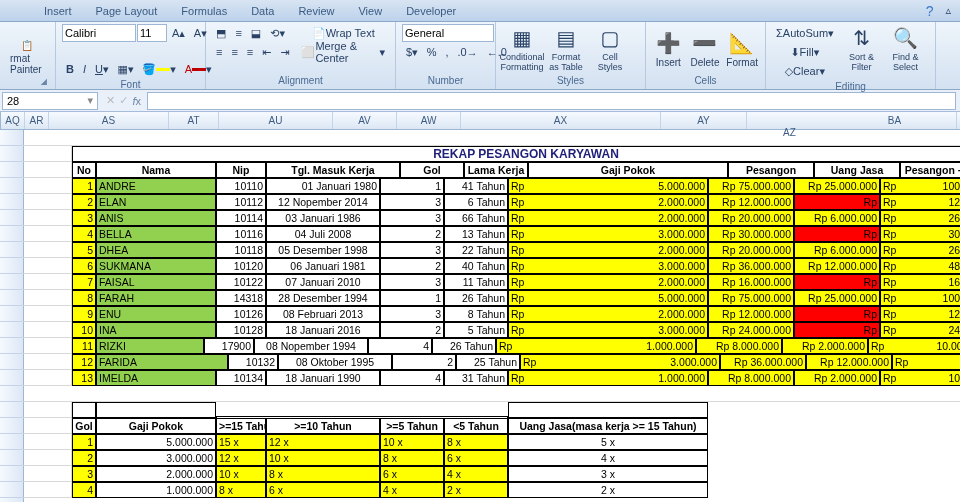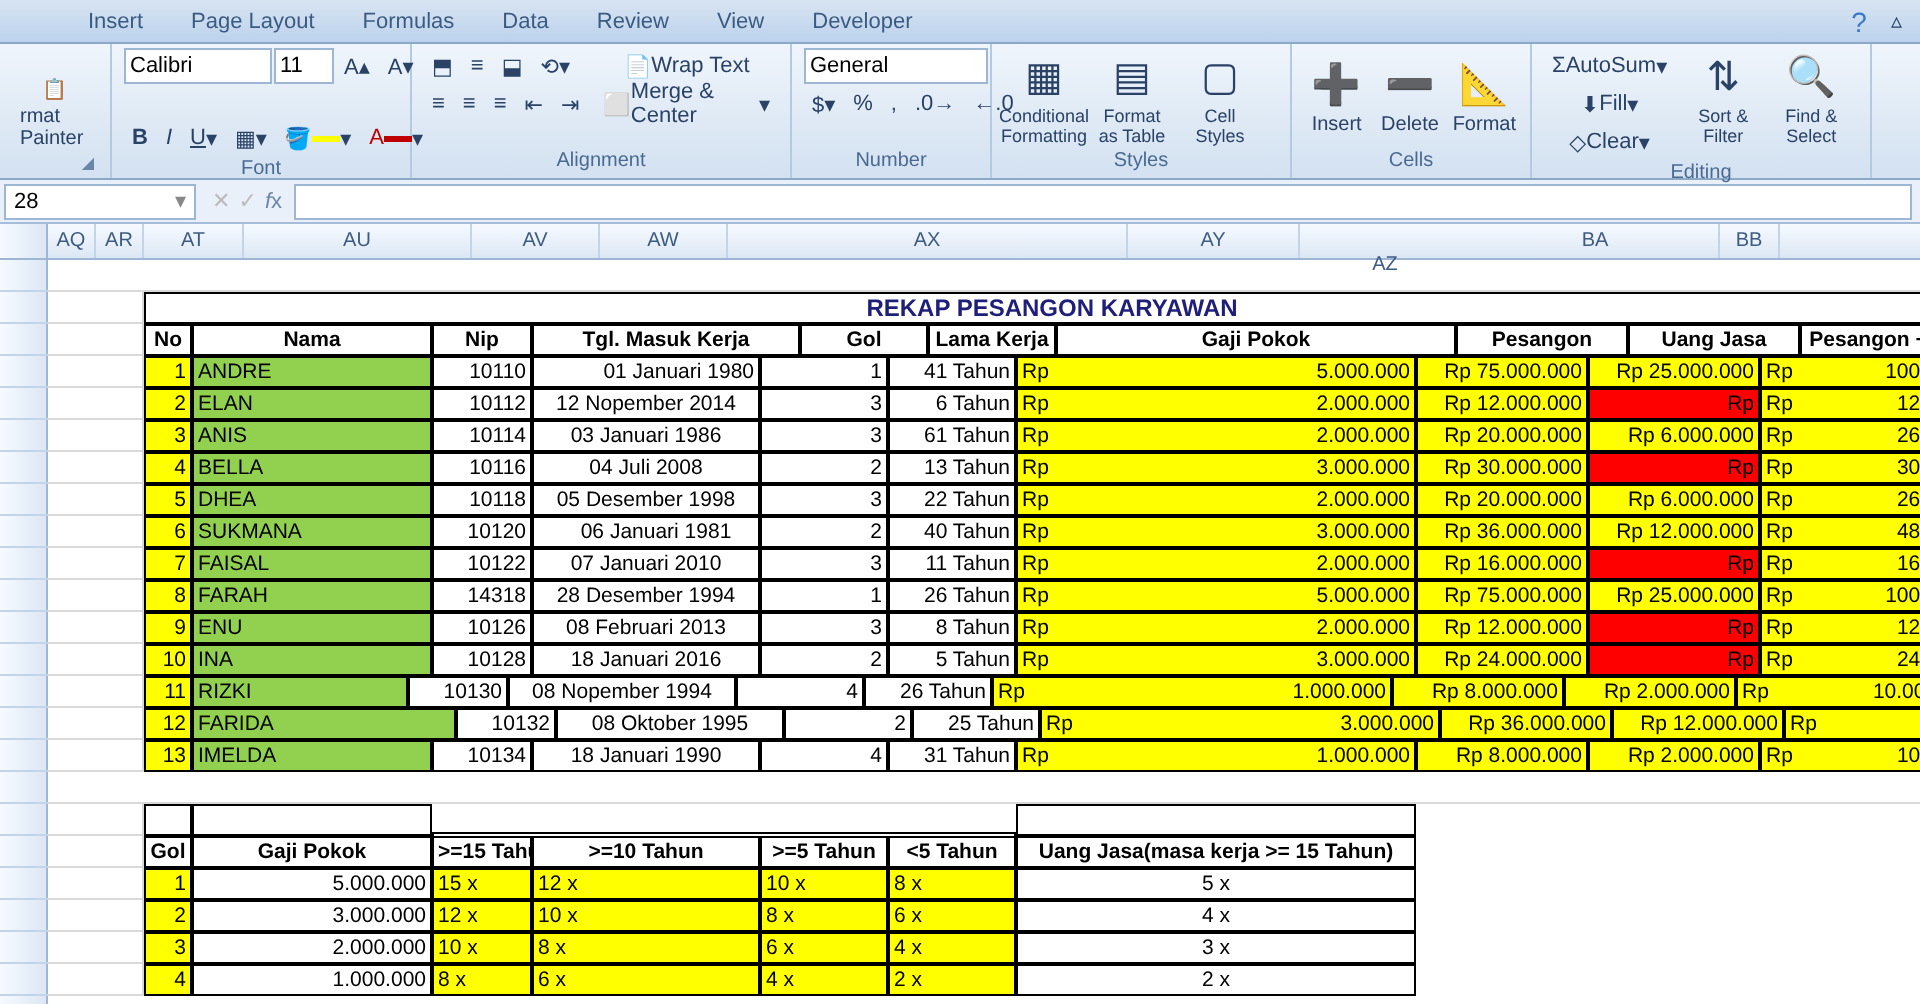--- a/index.html
+++ b/index.html
@@ -218,20 +218,21 @@
   </div>
   <div class="formula-input"></div>
 </div>
 
 <div class="grid-area">
   <div class="col-headers">
     <div class="ch rownum-col"></div>
     <div id="col-headers-inner" style="display:flex">
         <div class="ch" style="width: 24px;">AQ</div>
         <div class="ch" style="width: 24px;">AR</div>
+        <div class="ch" style="width: 120px;">AS</div>
         <div class="ch" style="width: 50px;">AT</div>
         <div class="ch" style="width: 114px;">AU</div>
         <div class="ch" style="width: 64px;">AV</div>
         <div class="ch" style="width: 64px;">AW</div>
         <div class="ch" style="width: 200px;">AX</div>
         <div class="ch" style="width: 86px;">AY</div>
         <div class="ch" style="width: 86px; margin-top: 20px;">AZ</div>
         <div class="ch" style="width: 124px;">BA</div>
         <div class="ch" style="width: 30px;">BB</div>
       </div>
@@ -330,21 +331,21 @@
             </span>
           </div>
         </div>
         <div class="cell-row">
           <div class="cell " style="width: 48px;"></div>
           <div class="cell dt-border no-col" style="width: 24px;">3</div>
           <div class="cell dt-border nama" style="width: 120px;">ANIS</div>
           <div class="cell dt-border rt" style="width: 50px;">10114</div>
           <div class="cell dt-border ct" style="width: 114px;">03 Januari 1986</div>
           <div class="cell dt-border rt" style="width: 64px;">3</div>
-          <div class="cell dt-border rt" style="width: 64px;">61 Tahun</div>
+          <div class="cell dt-border rt" style="width: 64px;">66 Tahun</div>
           <div class="cell dt-border yellow" style="width: 200px;">
             <span class="rp">
               <span>Rp</span>
               <span>2.000.000</span>
             </span>
           </div>
           <div class="cell dt-border yellow rt" style="width: 86px;">Rp 20.000.000</div>
           <div class="cell dt-border yellow rt" style="width: 86px;">Rp  6.000.000</div>
           <div class="cell dt-border yellow" style="width: 124px;">
             <span class="rp">
@@ -511,21 +512,21 @@
             <span class="rp">
               <span>Rp</span>
               <span>24.000.000</span>
             </span>
           </div>
         </div>
         <div class="cell-row">
           <div class="cell " style="width: 48px;"></div>
           <div class="cell dt-border no-col" style="width: 24px;">11</div>
           <div class="cell dt-border nama" style="width: 108px;">RIZKI</div>
-          <div class="cell dt-border rt" style="width: 50px;">10130</div>
+          <div class="cell dt-border rt" style="width: 50px;">17900</div>
           <div class="cell dt-border ct" style="width: 114px;">08 Nopember 1994</div>
           <div class="cell dt-border rt" style="width: 64px;">4</div>
           <div class="cell dt-border rt" style="width: 64px;">26 Tahun</div>
           <div class="cell dt-border yellow" style="width: 200px;">
             <span class="rp">
               <span>Rp</span>
               <span>1.000.000</span>
             </span>
           </div>
           <div class="cell dt-border yellow rt" style="width: 86px;">Rp  8.000.000</div>

